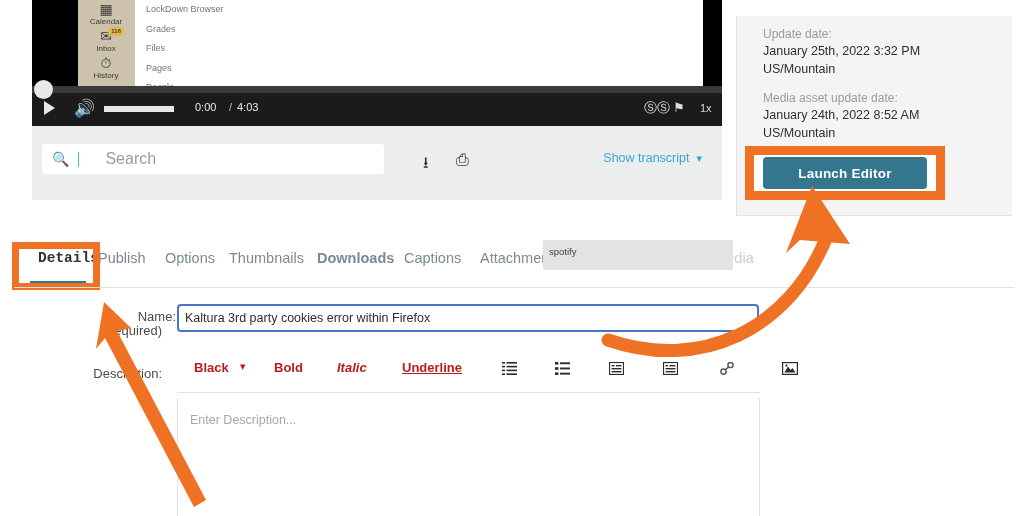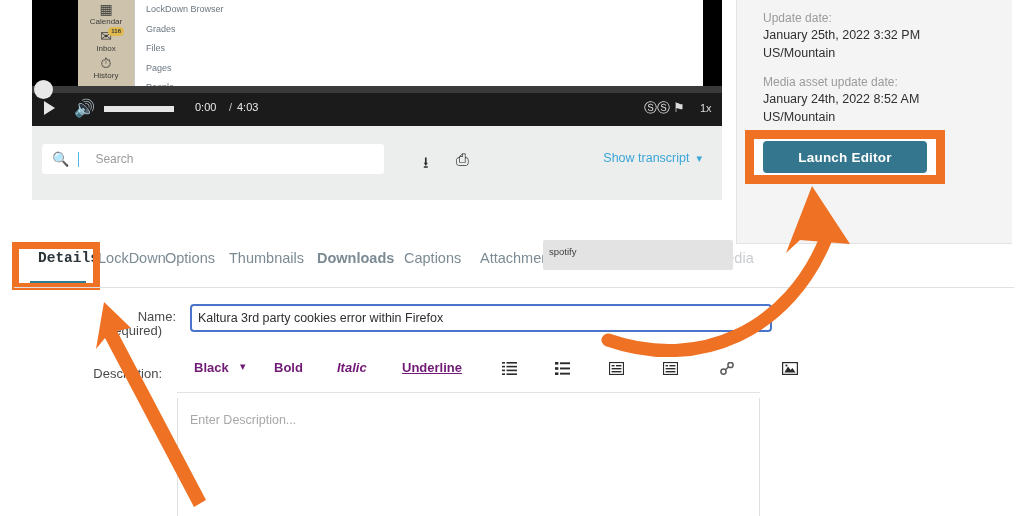--- a/index.html
+++ b/index.html
@@ -59,35 +59,35 @@
   #transcript-bar {
     position:absolute; left:32px; top:126px; width:690px; height:74px; background:#eceded;
   }
   #search-wrap {
     position:absolute; left:10px; top:18px; width:342px; height:30px;
     background:#fff; border-radius:3px; display:flex; align-items:center;
   }
   #search-mag { margin-left:10px; color:#4db6e2; font-size:14px; }
   #search-caret { width:1px; height:15px; background:#4db6e2; margin-left:9px; }
   #search-input {
-    border:none; outline:none; background:transparent; margin-left:14px;
-    font-family:"Liberation Sans", sans-serif; font-size:12px; color:#3b82f6; width:240px;
+    border:none; outline:none; background:transparent; margin-left:24px;
+    font-family:"Liberation Sans", sans-serif; font-size:16px; color:#3b82f6; width:240px;
   }
   #search-input::placeholder { color:#9b9b9b; }
   #dl-icon { position:absolute; left:391px; top:25px; font-size:16px; color:#2c2c2c; }
   #print-icon { position:absolute; left:424px; top:25px; font-size:16px; color:#2c2c2c; }
   #show-transcript {
     position:absolute; right:20px; top:25px; color:#3aa6d8; font-size:12.5px;
     display:flex; align-items:center; gap:7px;
   }
   #st-chevron { font-size:11px; }
 
   
   #meta-panel {
-    position:absolute; left:736px; top:0; width:276px; height:244px;
+    position:absolute; left:736px; top:16px; width:276px; height:200px;
     background:#f4f4f4; border-left:1px solid #e3e3e3; border-bottom:1px solid #e3e3e3;
   }
   .meta-key { font-size:12px; color:#9b9b9b; line-height:17px; }
   .meta-val { font-size:12.5px; color:#2f2f2f; line-height:17.5px; }
   #meta-block-1 { position:absolute; left:26px; top:10px; }
   #meta-block-2 { position:absolute; left:26px; top:74px; }
   #launch-hl {
     position:absolute; left:8px; top:130px; width:200px; height:54px;
     border:9px solid #ef7123; background:#fff;
   }
@@ -119,29 +119,29 @@
   }
   #tt-title { font-size:9.5px; color:#3d3d3d; line-height:12px; }
   #tt-url { font-size:9.5px; color:#3d3d3d; line-height:12px; }
 
   
   #name-label { position:absolute; left:112px; top:308px; width:64px; text-align:right;
     font-size:13px; color:#4a4a4a; line-height:17px; }
   #name-req { position:absolute; left:98px; top:322px; width:64px; text-align:right;
     font-size:13px; color:#4a4a4a; line-height:17px; }
   #name-input {
-    position:absolute; left:190px; top:304px; width:582px; height:28px;
+    position:absolute; left:177px; top:304px; width:582px; height:28px;
     border:2px solid #4a74c9; border-radius:4px; background:#fff;
     font-family:"Liberation Sans", sans-serif; font-size:12.5px; color:#2e2e2e;
     padding-left:6px; outline:none;
   }
   #desc-label { position:absolute; left:90px; top:366px; width:72px; text-align:right;
     font-size:13px; color:#4a4a4a; }
   #rte-toolbar { position:absolute; left:177px; top:360px; width:583px; height:28px; }
-  .rte-item { position:absolute; top:0; font-size:13px; color:#701a75; white-space:nowrap; }
+  .rte-item { position:absolute; top:0; font-size:13px; color:#b91c1c; white-space:nowrap; }
   #rte-color { left:17px; font-weight:bold; }
   #rte-chevron { left:63px; font-size:11px; }
   #rte-bold { left:97px; font-weight:bold; }
   #rte-italic { left:160px; font-style:italic; font-weight:bold; }
   #rte-underline { left:225px; text-decoration:underline; font-weight:bold; }
   .rte-icon { position:absolute; top:2px; font-size:13px; color:#2b2b2b; }
   #rte-ol { left:325px; }
   #rte-ul { left:378px; }
   #rte-outdent { left:432px; }
   #rte-indent { left:486px; }
@@ -241,21 +241,21 @@
       <div class="meta-key">Media asset update date:</div>
       <div class="meta-val">January 24th, 2022 8:52 AM</div>
       <div class="meta-val">US/Mountain</div>
     </div>
     <div id="launch-hl"></div>
     <button id="launch-btn">Launch Editor</button>
   </div>
 
   <div id="tabs-row">
     <div class="tab active" style="left:36px;">Details</div>
-    <div class="tab" style="left:96px;">LockDown</div>
+    <div class="tab" style="left:96px;">Publish</div>
     <div class="tab" style="left:163px;">Options</div>
     <div class="tab" style="left:227px;">Thumbnails</div>
     <div class="tab" style="left:315px;font-weight:bold;">Downloads</div>
     <div class="tab" style="left:402px;">Captions</div>
     <div class="tab" style="left:478px;">Attachments</div>
     <div class="tab" style="left:588px; color:#c9cdd0;">Timeline</div>
     <div class="tab" style="left:655px; color:#c9cdd0;">Replace Media</div>
     <div id="tab-underline"></div>
   </div>
   <div id="details-hl"></div>

